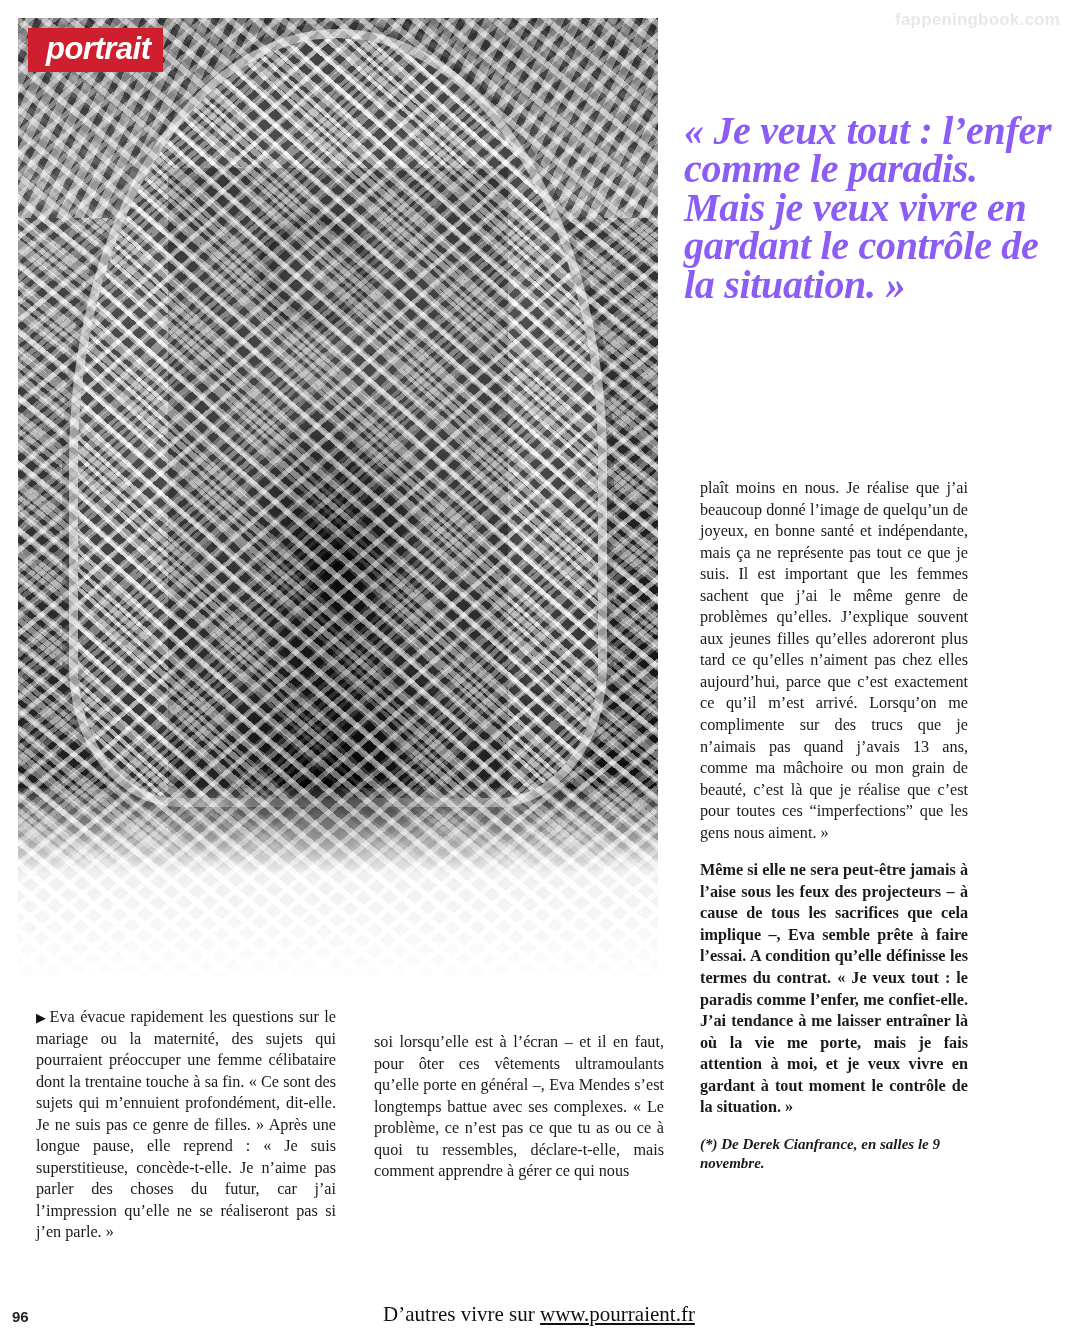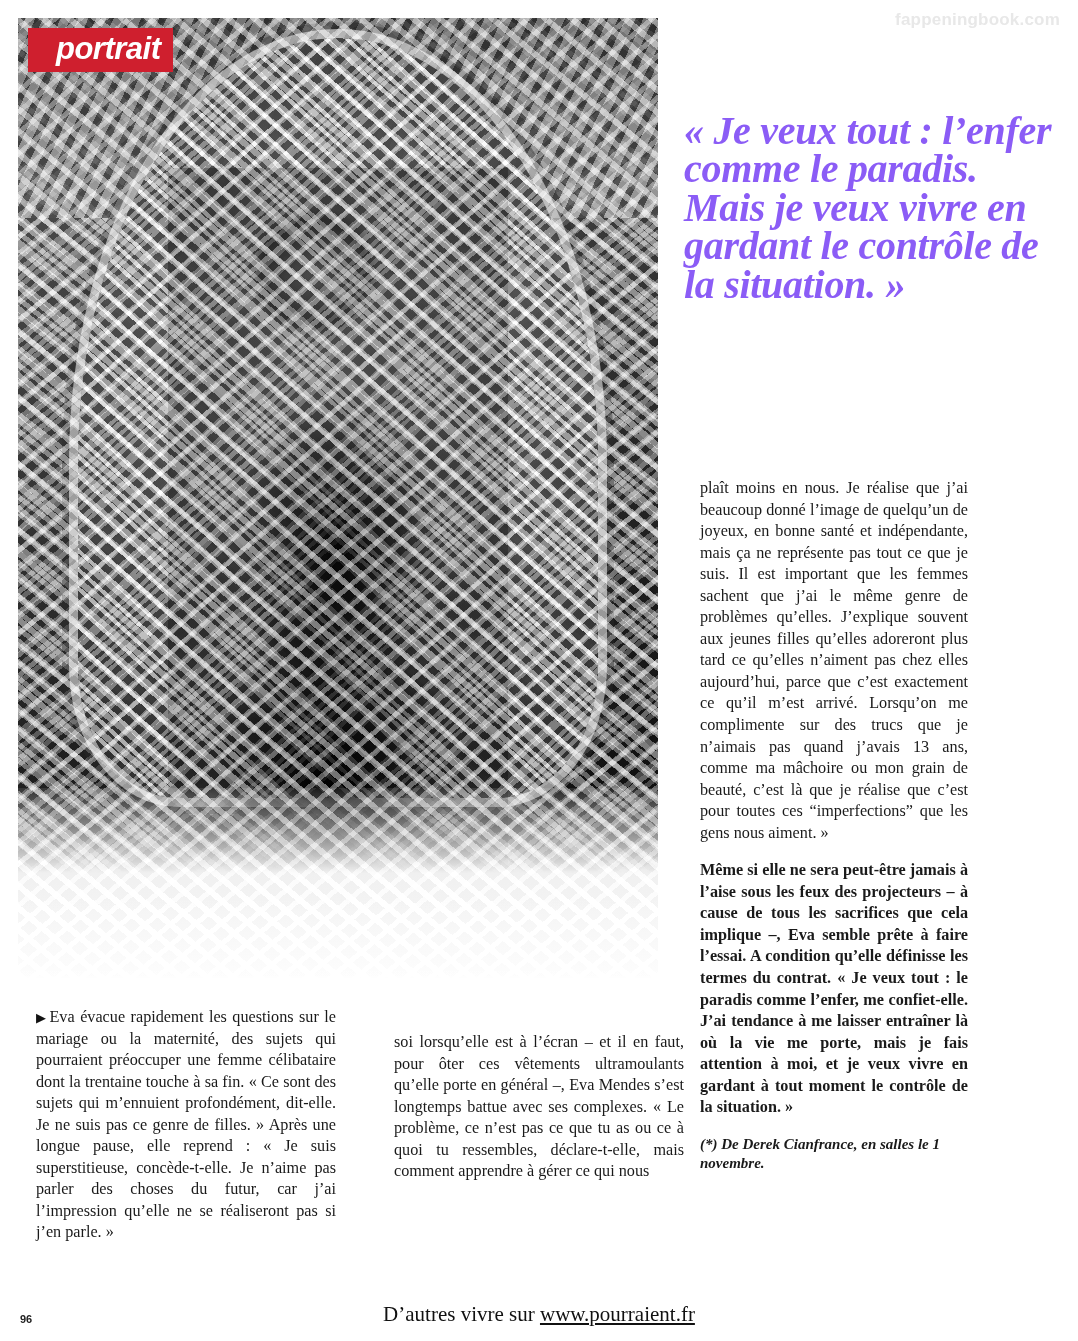--- a/index.html
+++ b/index.html
@@ -111,21 +111,21 @@
     left: 28px;
     top: 28px;
     z-index: 20;
     font-family: "Liberation Sans", sans-serif;
     font-weight: bold;
     font-style: italic;
     font-size: 31px;
     line-height: 1;
     color: #ffffff;
     background: #cf1f2e;
-    padding: 5px 12px 8px 28px;
+    padding: 5px 12px 8px 18px;
     letter-spacing: -0.5px;
   }
 
   
   .pull-quote {
     position: absolute;
     left: 684px;
     top: 112px;
     width: 380px;
     color: #8b5cf6;
@@ -175,43 +175,43 @@
     top: 998px;
     width: 300px;
     font-size: 16.2px;
     line-height: 1.33;
     text-align: justify;
     hyphens: auto;
     margin-top: 9px;
   }
   .col-b {
     position: absolute;
-    left: 394px;
+    left: 374px;
     top: 1032px;
     width: 290px;
     font-size: 16.2px;
     line-height: 1.33;
     text-align: justify;
     hyphens: auto;
   }
   .col-a p, .col-b p { margin: 0; }
   .col-a p + p, .col-b p + p { margin-top: 1px; }
   .arrow {
     color: #111;
     font-size: 13px;
     margin-right: 2px;
   }
 
   
   .page-number {
     position: absolute;
-    left: 20px;
+    left: 12px;
     bottom: 16px;
     font-family: "Liberation Sans", sans-serif;
-    font-size: 11px;
+    font-size: 15px;
     font-weight: bold;
     color: #222;
   }
   .footer-line {
     position: absolute;
     left: 0; right: 0;
     bottom: 14px;
     text-align: center;
     font-size: 21px;
     color: #111;
@@ -235,21 +235,21 @@
   </div>
 </div>
 
 <div class="portrait-tag">portrait</div>
 
 <div class="pull-quote">« Je veux tout : l’enfer comme le paradis. Mais je veux vivre en gardant le contrôle de la situation. »</div>
 
 <div class="col-right">
   <p>plaît moins en nous. Je réalise que j’ai beaucoup donné l’image de quelqu’un de joyeux, en bonne santé et indépendante, mais ça ne représente pas tout ce que je suis. Il est important que les femmes sachent que j’ai le même genre de problèmes qu’elles. J’explique souvent aux jeunes filles qu’elles adoreront plus tard ce qu’elles n’aiment pas chez elles aujourd’hui, parce que c’est exactement ce qu’il m’est arrivé. Lorsqu’on me complimente sur des trucs que je n’aimais pas quand j’avais 13 ans, comme ma mâchoire ou mon grain de beauté, c’est là que je réalise que c’est pour toutes ces “imperfections” que les gens nous aiment. »</p>
   <p>Même si elle ne sera peut-être jamais à l’aise sous les feux des projecteurs – à cause de tous les sacrifices que cela implique –, Eva semble prête à faire l’essai. A condition qu’elle définisse les termes du contrat. « Je veux tout : le paradis comme l’enfer, me confiet-elle. J’ai tendance à me laisser entraîner là où la vie me porte, mais je fais attention à moi, et je veux vivre en gardant à tout moment le contrôle de la situation. »</p>
-  <p class="footnote">(*) De Derek Cianfrance, en salles le 1 novembre.</p>
+  <p class="footnote">(*) De Derek Cianfrance, en salles le 9 novembre.</p>
 </div>
 
 <div class="col-a">
   <p>
     <span class="arrow">▶</span><span>Eva évacue rapidement les questions sur le mariage ou la maternité, des sujets qui pourraient préoccuper une femme célibataire dont la trentaine touche à sa fin. « Ce sont des sujets qui m’ennuient profondément, dit-elle. Je ne suis pas ce genre de filles. » Après une longue pause, elle reprend : « Je suis superstitieuse, concède-t-elle. Je n’aime pas parler des choses du futur, car j’ai l’impression qu’elle ne se réaliseront pas si j’en parle. »</span>
   </p>
 </div>
 
 <div class="col-b">
   <p>soi lorsqu’elle est à l’écran – et il en faut, pour ôter ces vêtements ultramoulants qu’elle porte en général –, Eva Mendes s’est longtemps battue avec ses complexes. « Le problème, ce n’est pas ce que tu as ou ce à quoi tu ressembles, déclare-t-elle, mais comment apprendre à gérer ce qui nous</p>

